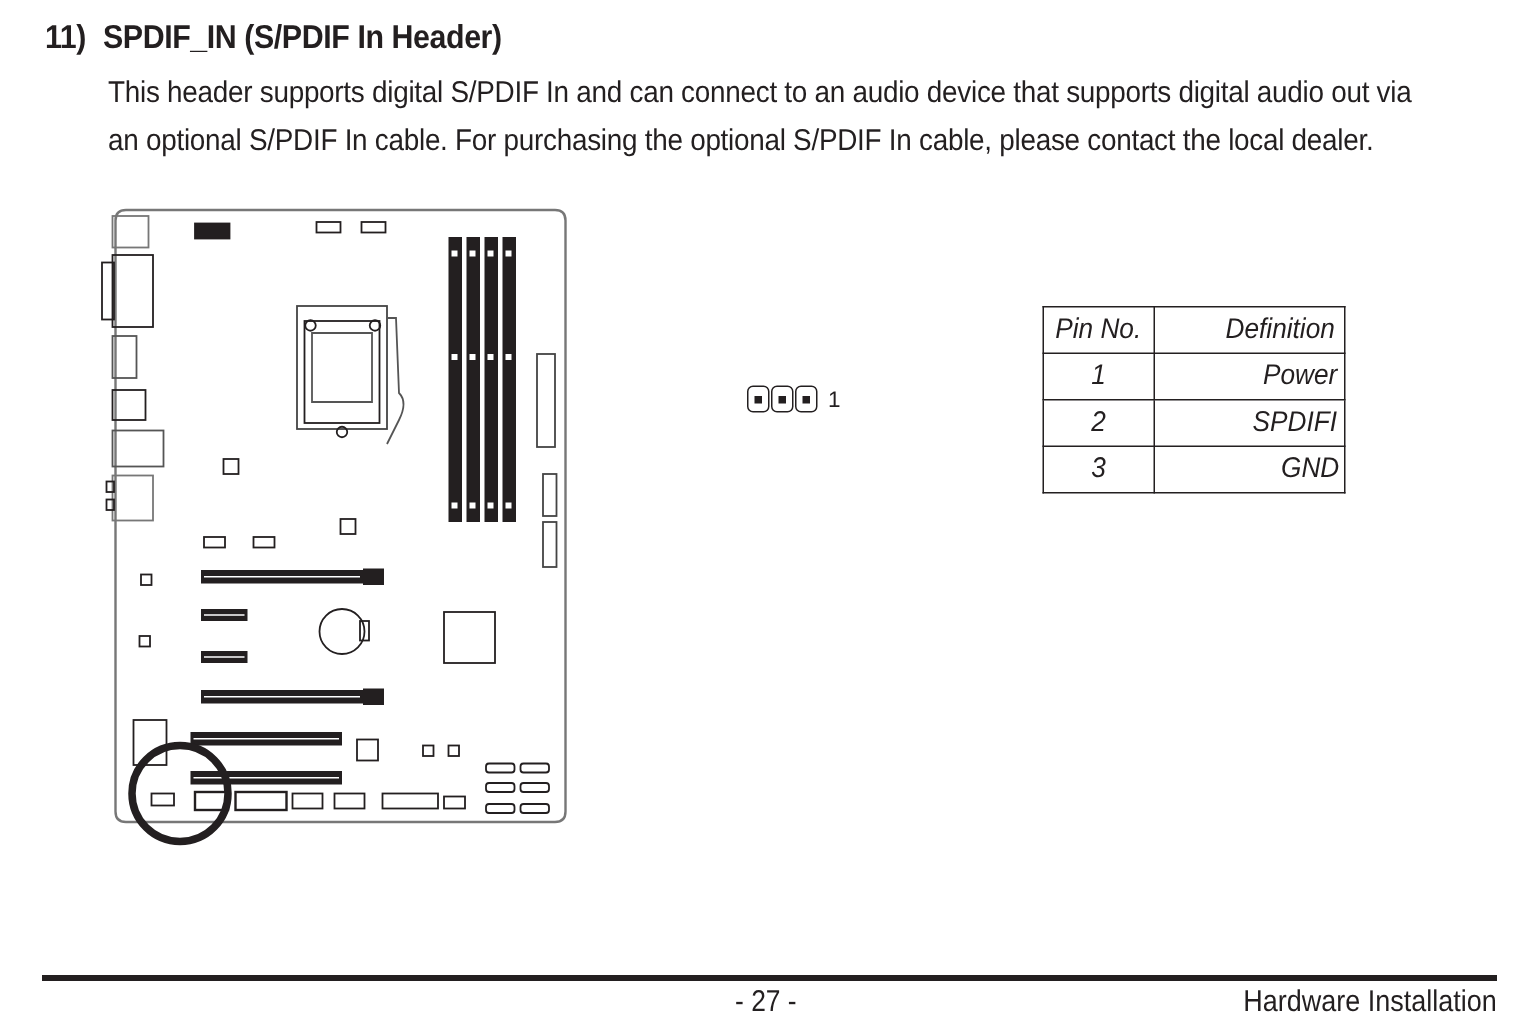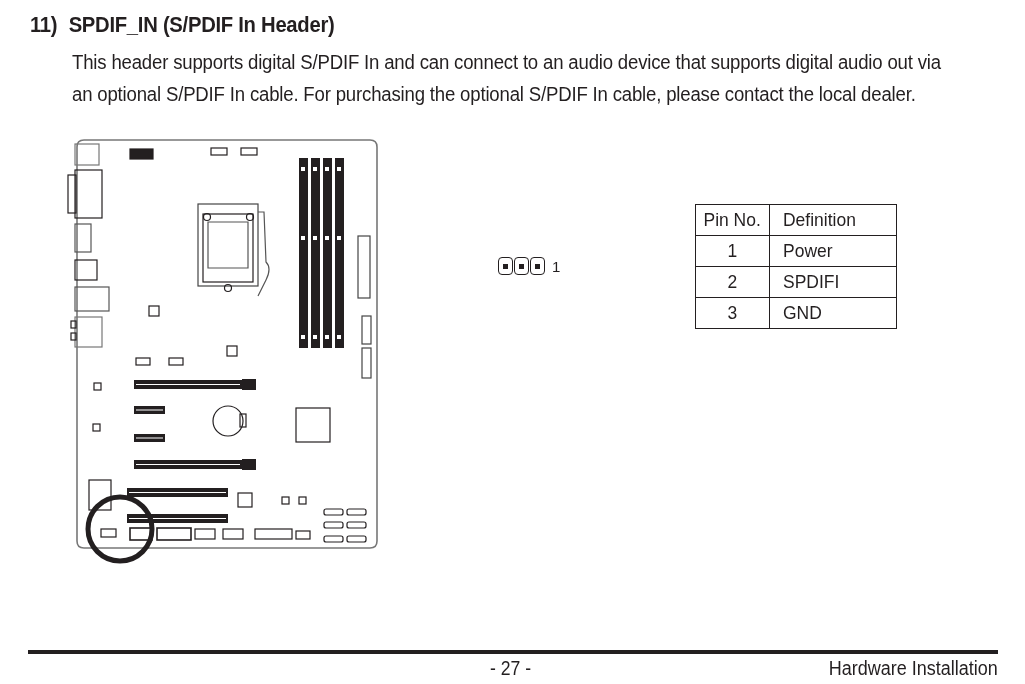--- a/index.html
+++ b/index.html
@@ -26,26 +26,27 @@
   .pin {
     width: 13px; height: 16px; border: 1.6px solid #231f20; border-radius: 4px;
     display: flex; align-items: center; justify-content: center; margin-right: 1px; background: #fff;
   }
   .pin .dot { width: 5px; height: 5px; background: #231f20; }
   .pin-label { font-size: 15px; margin-left: 6px; }
 
   table.pins {
     position: absolute; left: 695px; top: 204px; border-collapse: collapse;
     font-size: 19px;
+    font-style: italic;
   }
   table.pins td, table.pins th {
     border: 1px solid #231f20; height: 30px; padding: 0; font-weight: normal;
   }
   table.pins .c1 { width: 73px; text-align: center; }
-  table.pins .c2 { width: 127px; text-align: left; padding-left: 13px; box-sizing: border-box; }
+  table.pins .c2 { width: 127px; text-align: right; padding-left: 13px; box-sizing: border-box; }
   table.pins span.t { display: inline-block; transform: scaleX(0.92); transform-origin: left center; }
   table.pins .c1 span.t { transform-origin: center center; }
 
   .footer-rule { position: absolute; left: 28px; top: 650px; width: 970px; height: 4px; background: #231f20; }
   .footer-page {
     position: absolute; left: 490px; top: 657px; font-size: 20px;
     transform: scaleX(0.88); transform-origin: left top; white-space: nowrap;
   }
   .footer-section {
     position: absolute; right: 27px; top: 657px; font-size: 20px;

